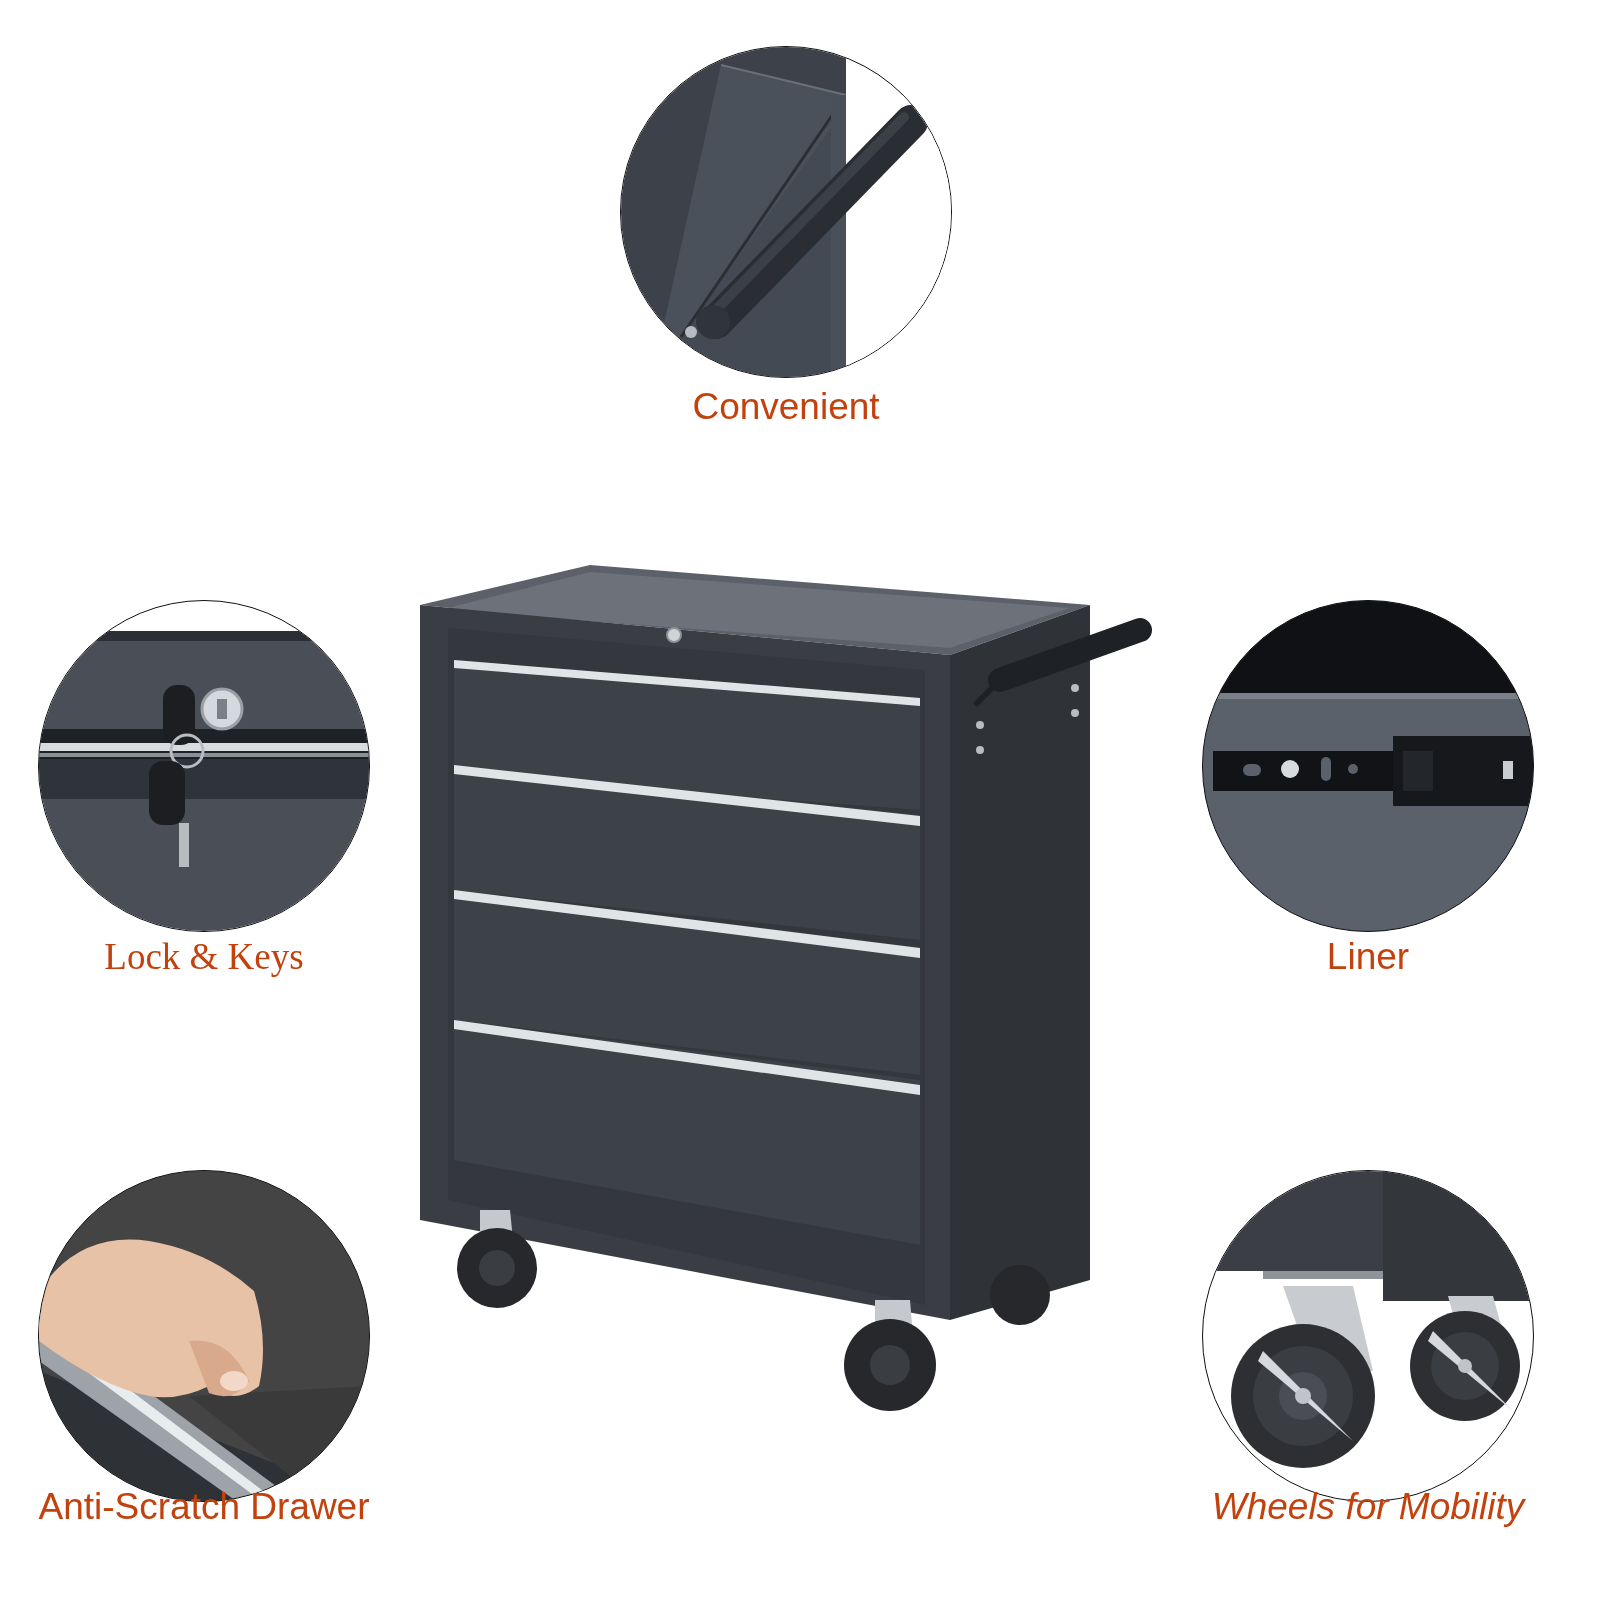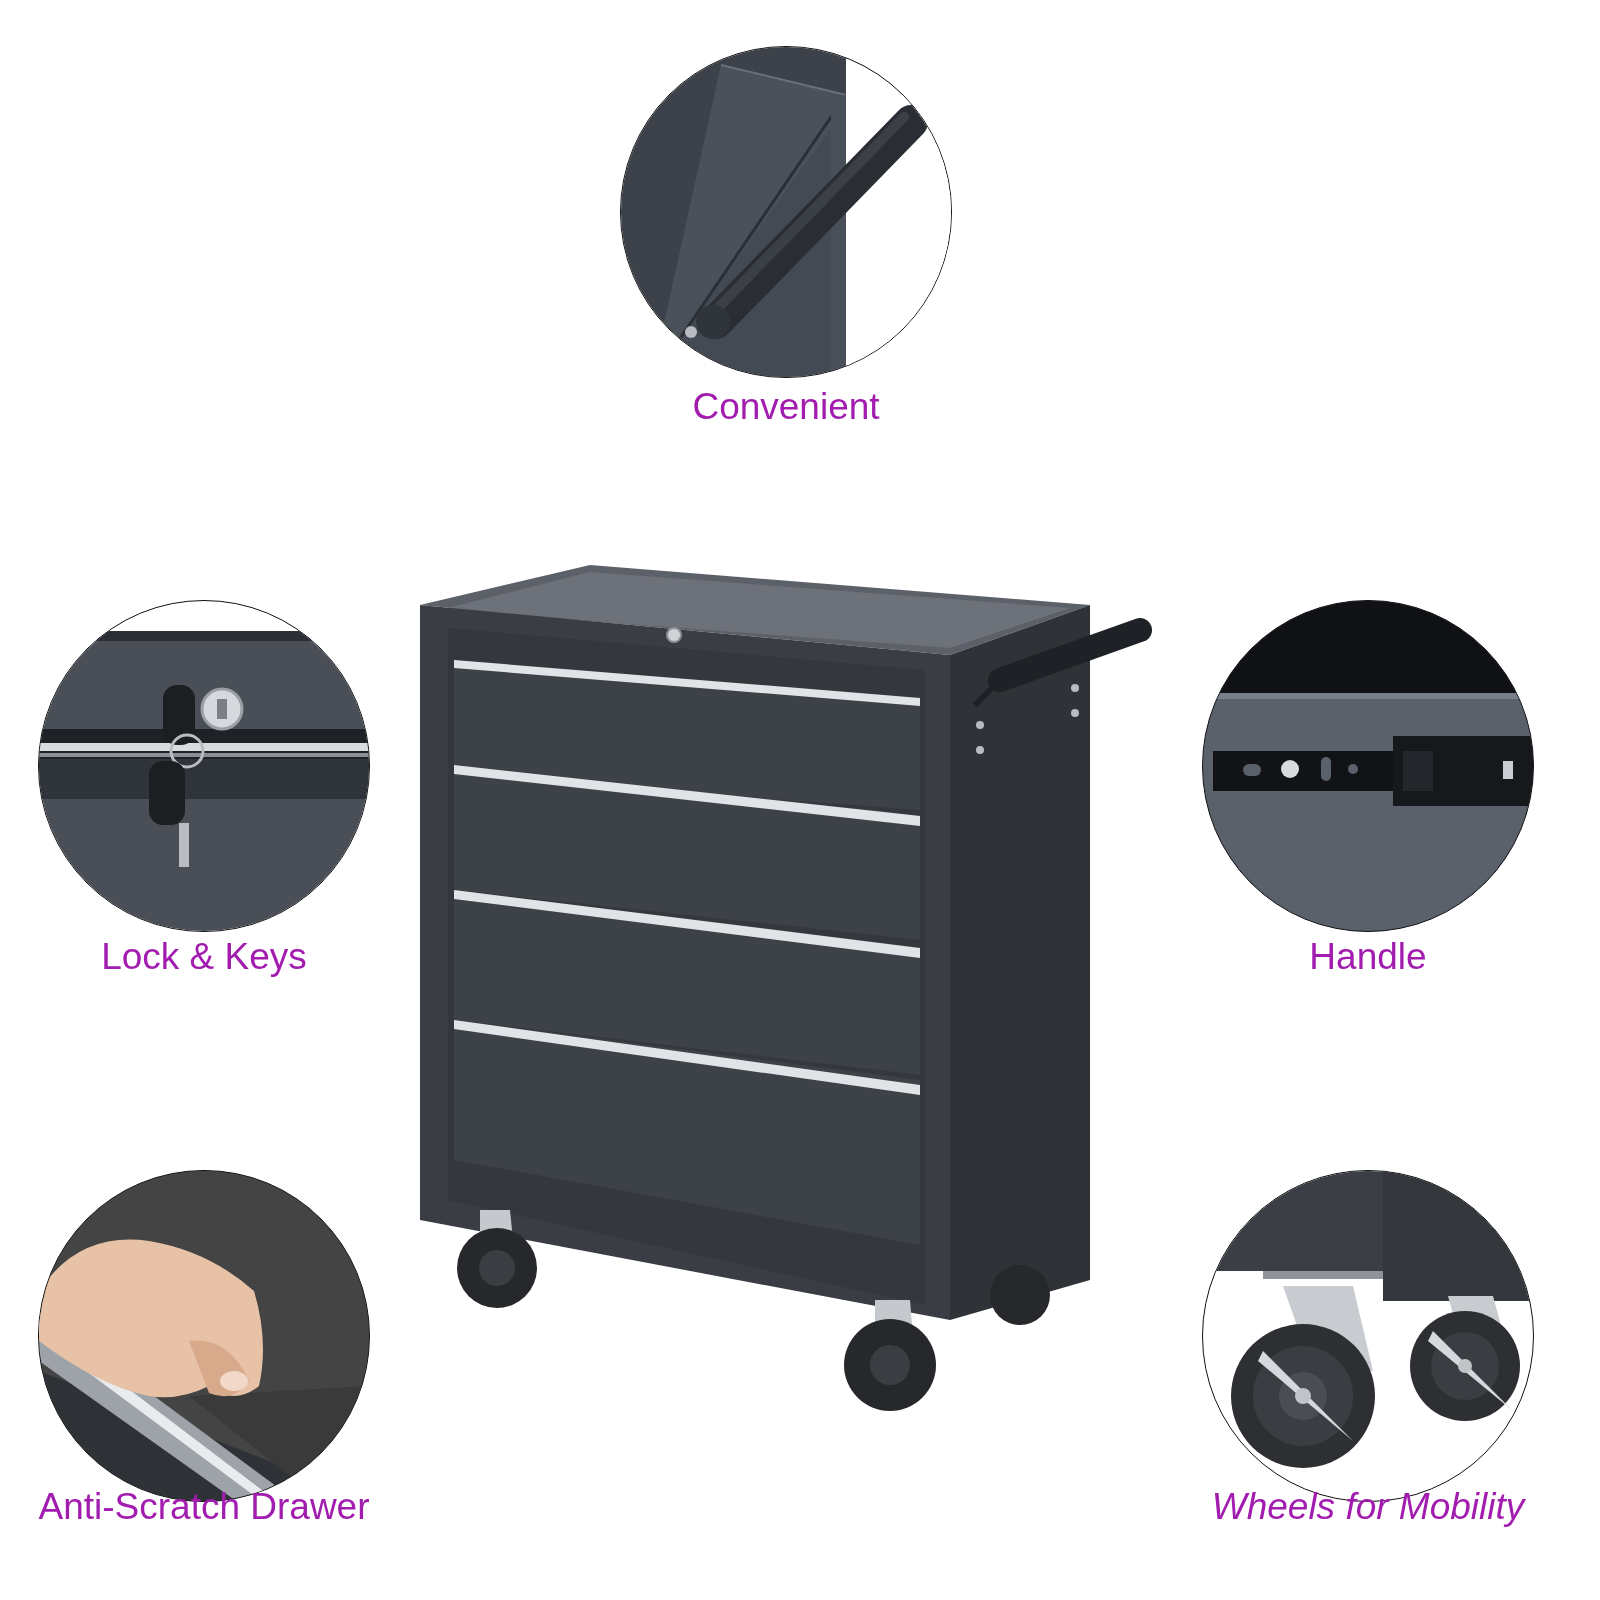--- a/index.html
+++ b/index.html
@@ -1,19 +1,19 @@
 <!DOCTYPE html>
 <html><head>
 <meta charset="utf-8">
 <style>
   html,body{margin:0;padding:0;background:#ffffff;}
   body{width:1600px;height:1600px;position:relative;overflow:hidden;font-family:"Liberation Sans","DejaVu Sans",sans-serif;color:#000;}
   .callout{position:absolute;}
   .circle{position:absolute;border-radius:50%;overflow:hidden;border:1.5px solid #111;box-sizing:border-box;background:#3b4049;}
-  .label{position:absolute;text-align:center;font-size:37px;line-height:50px;color:#a21caf;white-space:nowrap;}
+  .label{position:absolute;text-align:center;font-size:37px;line-height:50px;color:#c2410c;white-space:nowrap;}
   .label span{display:block;}
   svg{display:block;}
   #cart{position:absolute;left:420px;top:560px;width:760px;height:860px;}
 </style>
 </head>
 <body>
 
 <div class="callout">
   <div class="circle" style="left:620px;top:46px;width:332px;height:332px;background:#ffffff;">
     <svg width="332" height="332" viewBox="0 0 332 332">
@@ -45,21 +45,21 @@
       <rect x="0" y="152" width="332" height="4" fill="#8a8f95"></rect>
       <rect x="0" y="158" width="332" height="40" fill="#2f333a"></rect>
       <circle cx="183" cy="108" r="20" fill="#d5d8dc" stroke="#9aa0a6" stroke-width="3"></circle>
       <rect x="178" y="98" width="10" height="20" fill="#7b8087"></rect>
       <rect x="124" y="84" width="32" height="60" rx="14" fill="#1c1e22"></rect>
       <circle cx="148" cy="150" r="16" fill="none" stroke="#b9bdc2" stroke-width="3"></circle>
       <rect x="110" y="160" width="36" height="64" rx="14" fill="#1c1e22"></rect>
       <rect x="140" y="222" width="10" height="44" fill="#b8bcc1"></rect>
     </svg>
   </div>
-  <div class="label" style="left:38px;top:932px;width:332px;">
+  <div class="label" style="left:38px;top:932px;width:332px;font-family:Liberation Serif, serif;">
     <span>Lock &amp; Keys</span>
   </div>
 </div>
 
 <div class="callout">
   <div class="circle" style="left:1202px;top:600px;width:332px;height:332px;">
     <svg width="332" height="332" viewBox="0 0 332 332">
       <rect x="0" y="0" width="332" height="332" fill="#0f1114"></rect>
       <rect x="0" y="95" width="332" height="237" fill="#5b616b"></rect>
       <rect x="0" y="92" width="332" height="6" fill="#7a808a"></rect>
@@ -67,21 +67,21 @@
       <rect x="190" y="135" width="142" height="70" fill="#16181b"></rect>
       <rect x="40" y="163" width="18" height="12" rx="6" fill="#5b616b"></rect>
       <circle cx="87" cy="168" r="9" fill="#d8dbde"></circle>
       <rect x="118" y="156" width="10" height="24" rx="5" fill="#5b616b"></rect>
       <circle cx="150" cy="168" r="5" fill="#5b616b"></circle>
       <rect x="200" y="150" width="30" height="40" fill="#23262b"></rect>
       <rect x="300" y="160" width="10" height="18" fill="#c9ccd0"></rect>
     </svg>
   </div>
   <div class="label" style="left:1202px;top:932px;width:332px;">
-    <span>Handle</span>
+    <span>Liner</span>
   </div>
 </div>
 
 <div class="callout">
   <div class="circle" style="left:38px;top:1170px;width:332px;height:332px;">
     <svg width="332" height="332" viewBox="0 0 332 332">
       <rect x="0" y="0" width="332" height="332" fill="#444444"></rect>
       <polygon points="0,200 332,330 332,332 0,332" fill="#2e3136"></polygon>
       <polygon points="0,140 260,332 200,332 0,190" fill="#9ea3a9"></polygon>
       <polygon points="0,150 240,332 225,332 0,165" fill="#e9ecef"></polygon>

